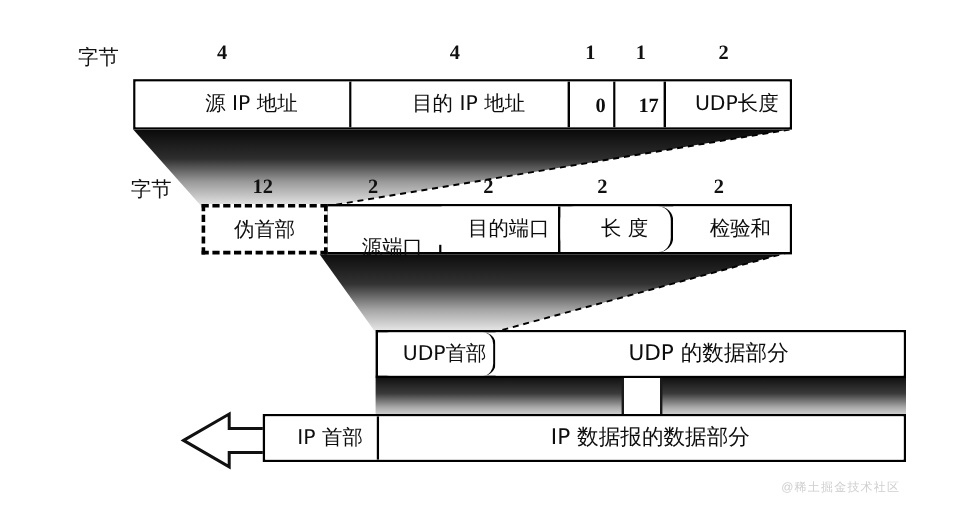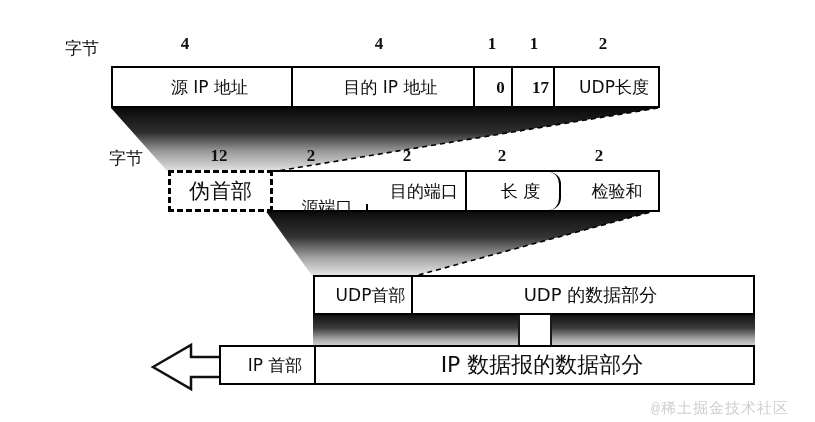--- a/index.html
+++ b/index.html
@@ -59,36 +59,36 @@
   .cell:last-child{border-right:none;}
   .cell.cjk{font-family:"DejaVu Sans","Liberation Sans",sans-serif;font-weight:500;}
   .cell.num{font-family:"Liberation Serif","DejaVu Serif",serif;font-weight:600;}
 
   
   .dashedbox{
     position:absolute;
     border:3px dashed #000;
     background:#fff;
     display:flex;align-items:center;justify-content:center;
-    font-size:21px;
+    font-size:17px;
     font-family:"DejaVu Sans","Liberation Sans",sans-serif;
     font-weight:500;
     color:#0d0d0d;
     box-sizing:border-box;
     z-index:7;
   }
 
   
   #connectors{position:absolute;left:0;top:0;width:815px;height:422px;z-index:2;}
 
   .watermark{
     position:absolute;
-    font-size:15px;
+    font-size:10px;
     color:#cfcfcf;
-    font-family:Liberation Mono, monospace;
+    font-family:Liberation Sans, sans-serif;
     white-space:nowrap;
     letter-spacing:1px;
     z-index:9;
   }
 </style>
 </head>
 <body>
 
 <div id="stage">
 
@@ -155,24 +155,24 @@
   <div class="dashedbox" style="left:165px;top:170px;width:105px;height:42px;">伪首部</div>
 
   <div class="fieldrow" style="left:268px;top:170px;width:389px;height:42px;">
     <div class="cell cjk" style="width:96px;margin-top:32px;">源端口</div>
     <div class="cell cjk" style="width:100px;">目的端口</div>
     <div class="cell cjk" style="width:95px;border-radius:12px;">长 度</div>
     <div class="cell cjk" style="width:98px;">检验和</div>
   </div>
 
   <div class="fieldrow" style="left:310px;top:275px;width:442px;height:40px;">
-    <div class="cell cjk" style="width:98px;font-size:17px;">UDP首部</div>
+    <div class="cell cjk" style="width:98px;font-size:17px;border-radius:10px;">UDP首部</div>
     <div class="cell cjk" style="flex:1;font-size:18px;">UDP 的数据部分</div>
   </div>
 
   <div class="fieldrow" style="left:216px;top:345px;width:536px;height:40px;">
     <div class="cell cjk" style="width:95px;font-size:17px;">IP 首部</div>
-    <div class="cell cjk" style="flex:1;font-size:22px;text-align:center;">IP 数据报的数据部分</div>
+    <div class="cell cjk" style="flex:1;font-size:18px;text-align:center;">IP 数据报的数据部分</div>
   </div>
 
   <div class="watermark" style="left:648px;top:399px;">@稀土掘金技术社区</div>
 
 </div>
 
 </body></html>

